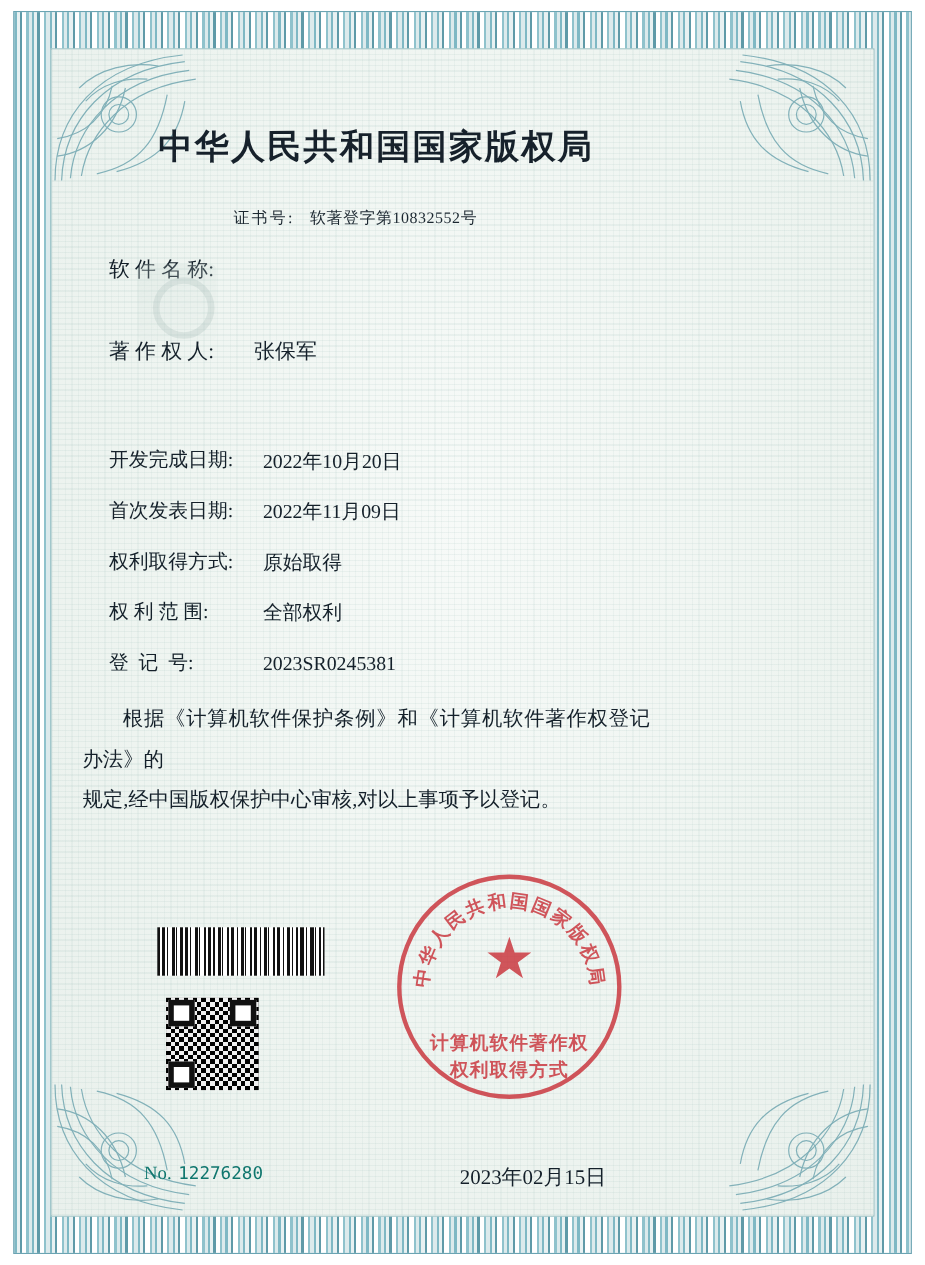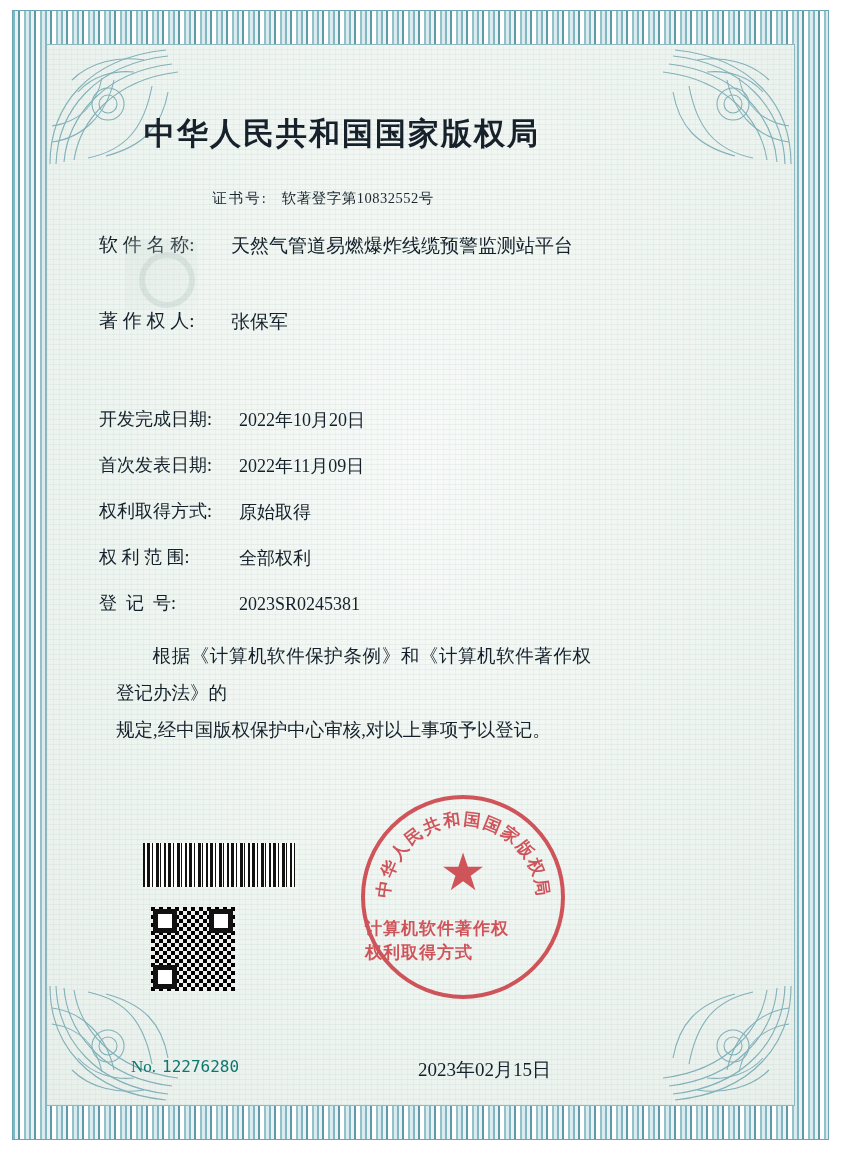--- a/index.html
+++ b/index.html
@@ -137,21 +137,21 @@
   .f-value .line2 { display:block; }
 
   .gap-block { height: 34px; }
 
   .meta .field-row { margin-bottom: 20px; }
   .meta .f-label { font-size: 18px; width: 140px; flex: 0 0 140px; }
   .meta .f-value { font-size: 18px; }
 
   .para {
     margin-top: 16px;
-    padding-left: 69px;
+    padding-left: 28px;
     padding-right: 46px;
     font-size: 18.5px;
     line-height: 2.0;
     color: #14202a;
     text-align: justify;
   }
   .para .indent { display:inline-block; width: 36px; }
 
   
   .barcode {
@@ -211,24 +211,25 @@
     position: absolute;
     left: 50%; top: 38%;
     transform: translate(-50%,-50%);
     font-size: 52px;
     line-height: 1;
     color: #c9323a;
   }
   .seal .seal-l1, .seal .seal-l2 {
     position: absolute;
     width: 100%;
-    text-align: left;
+    text-align: center;
     font-size: 17px;
     font-weight: bold;
     letter-spacing: 1px;
+    margin-top: 20px;
   }
   .seal .seal-l1 { top: 118px; }
   .seal .seal-l2 { top: 142px; }
 
   .footer {
     position: absolute;
     left: 0; bottom: 48px;
     width: 100%;
   }
   .footer .serial {
@@ -335,21 +336,20 @@
     <div class="cert-no">
       <span class="label">证书号:</span><span class="value">软著登字第10832552号</span>
     </div>
 
     <div class="watermark-emblem"></div>
 
     <div class="fields">
       <div class="field-row">
         <div class="f-label">软 件 名 称:</div>
         <div class="f-value">
-          <span>天然气管道易燃爆炸线缆预警监测站平台</span>
         </div>
       </div>
 
       <div class="gap-block"></div>
 
       <div class="field-row">
         <div class="f-label">著 作 权 人:</div>
         <div class="f-value">
           <span>张保军</span>
         </div>

